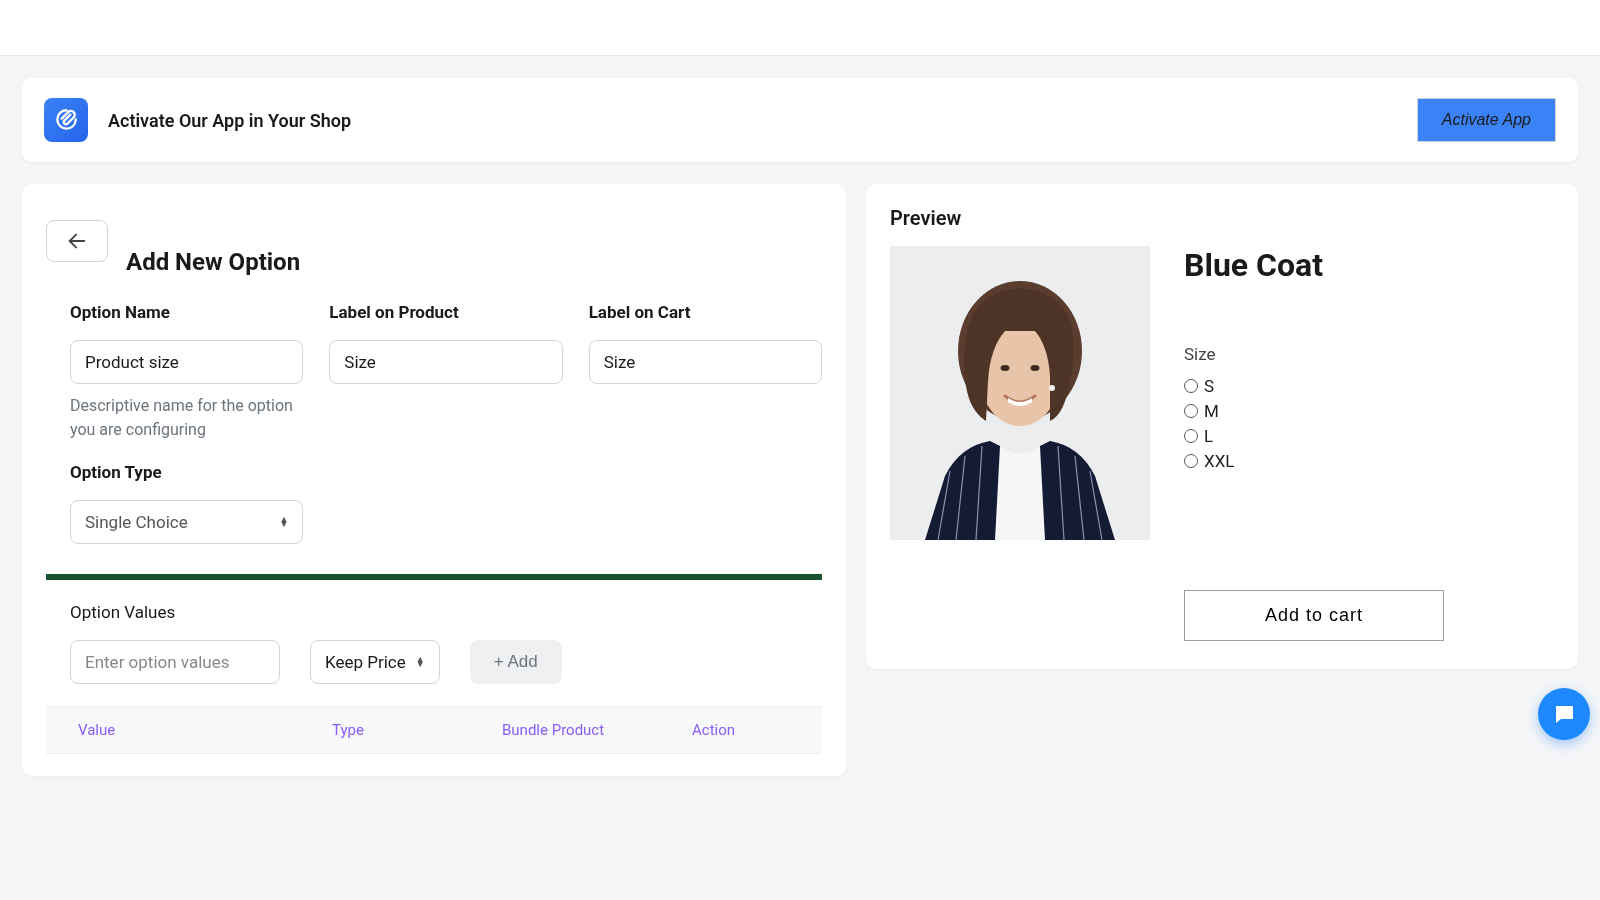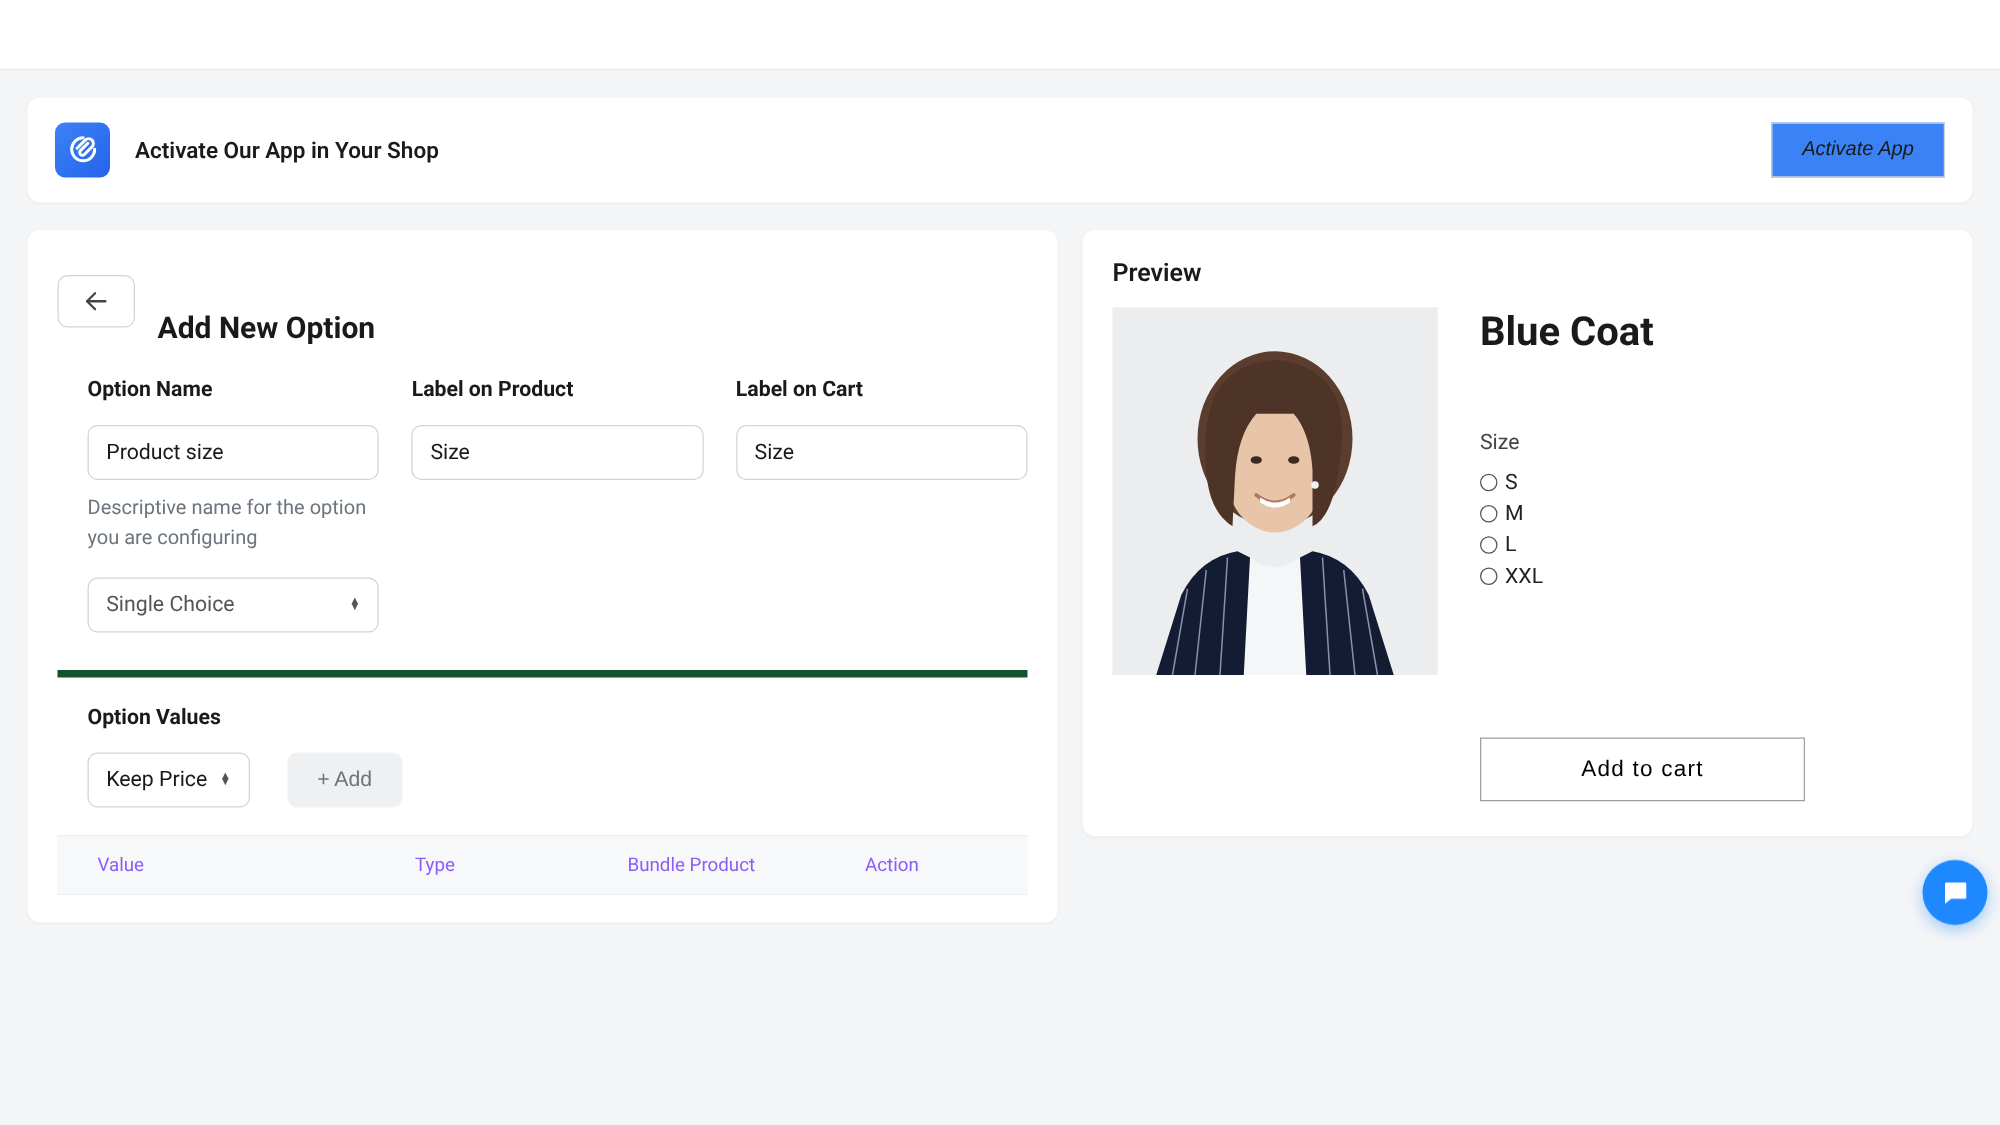--- a/index.html
+++ b/index.html
@@ -146,21 +146,21 @@
     line-height: 5px;
     font-size: 9px;
     color: #555;
   }
 
   .option-values-section {
     padding: 22px 0 0 24px;
   }
   .ov-title {
     font-size: 17px;
-    font-weight: 700;
+    font-weight: 400;
     margin-bottom: 18px;
   }
   .ov-controls {
     display: flex;
     gap: 30px;
     align-items: center;
     margin-bottom: 22px;
   }
   .ov-input {
     width: 210px;
@@ -341,35 +341,37 @@
           <label class="form-label">Label on Product</label>
           <input class="text-input" value="Size" style="">
         </div>
 
         <div class="form-group">
           <label class="form-label">Label on Cart</label>
           <input class="text-input" value="Size" style="">
         </div>
 
         <div class="form-group">
+          <label class="form-label">Option Type</label>
           <div class="select-wrap">
             <span class="select-value">Single Choice</span>
             <span class="sort-caret">
               <span>▲</span>
                 <span>▼</span>
             </span>
           </div>
         </div>
 
       </div>
 
       <div class="option-values-section">
         <div class="ov-title">Option Values</div>
 
         <div class="ov-controls">
+          <input class="ov-input" placeholder="Enter option values" style="">
           <div class="ov-select">
             <span>Keep Price</span>
             <span class="sort-caret">
               <span>▲</span>
                 <span>▼</span>
             </span>
           </div>
           <button class="add-btn">+ Add</button>
         </div>
 

